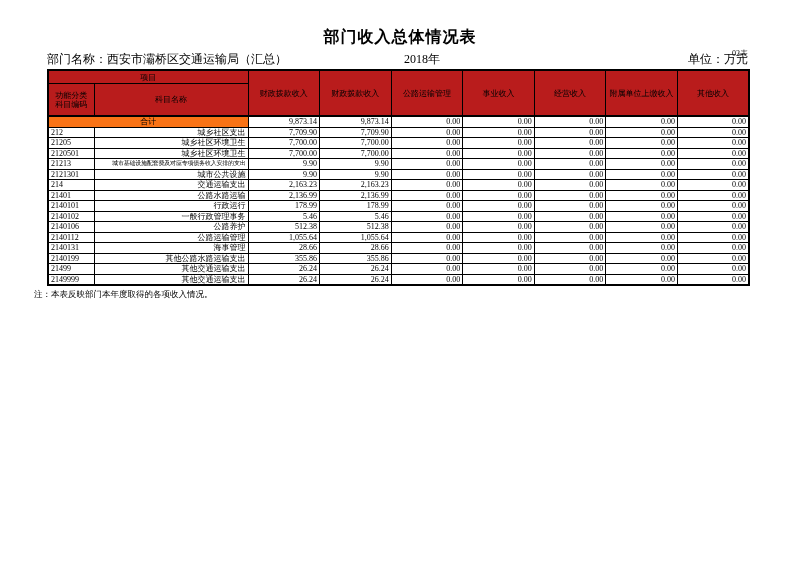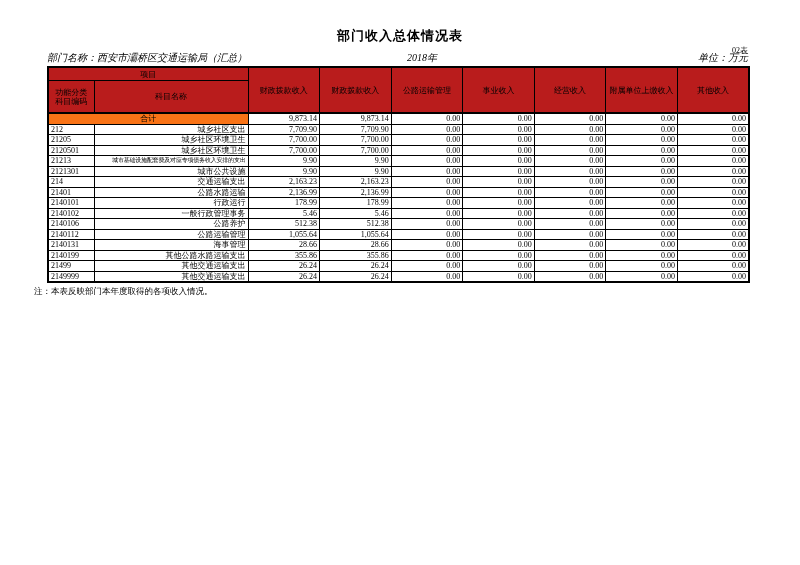--- a/index.html
+++ b/index.html
@@ -4,27 +4,27 @@
 <style>
   html,body{margin:0;padding:0;}
   body{
     width:800px;height:565px;background:#ffffff;color:#000;
     font-family:"Liberation Serif","DejaVu Serif",serif;
     -webkit-font-smoothing:antialiased;
   }
   .sheet{position:relative;width:800px;height:565px;overflow:hidden;}
   .title{
     padding-top:27px;text-align:center;
-    font-size:13px;font-weight:bold;letter-spacing:1px;
+    font-size:16px;font-weight:bold;letter-spacing:1px;
   }
   .table-no{
     margin:1px 52px 0 47px;text-align:right;font-size:8px;line-height:9px;
   }
   .meta{
-    position:relative;width:701px;margin:0 0 0 47px;height:11px;font-size:10px;font-style:italic;
+    position:relative;width:701px;margin:0 0 0 47px;height:11px;font-size:12px;
   }
   .meta .meta-left{position:absolute;left:0;bottom:1px;}
   .meta .meta-center{position:absolute;left:53.5%;transform:translateX(-50%);bottom:1px;}
   .meta .meta-right{position:absolute;right:0;bottom:1px;}
 
   table.income{
     margin-left:47px;width:701px;border-collapse:collapse;table-layout:fixed;
     border:2px solid #000;
   }
   table.income th, table.income td{

